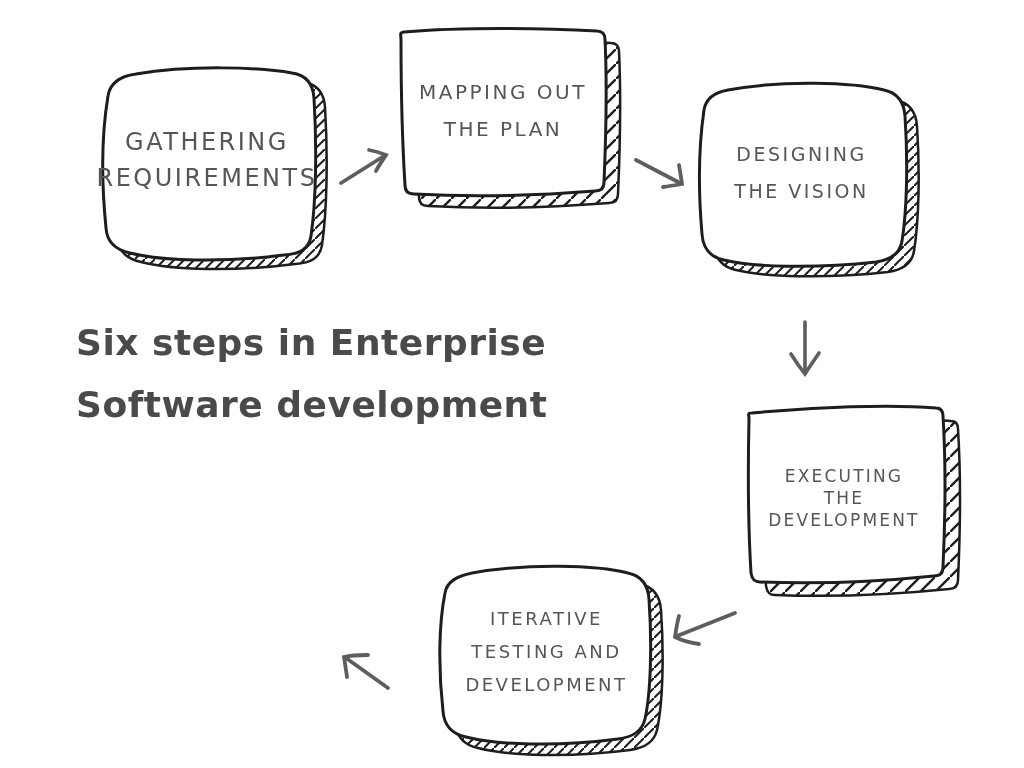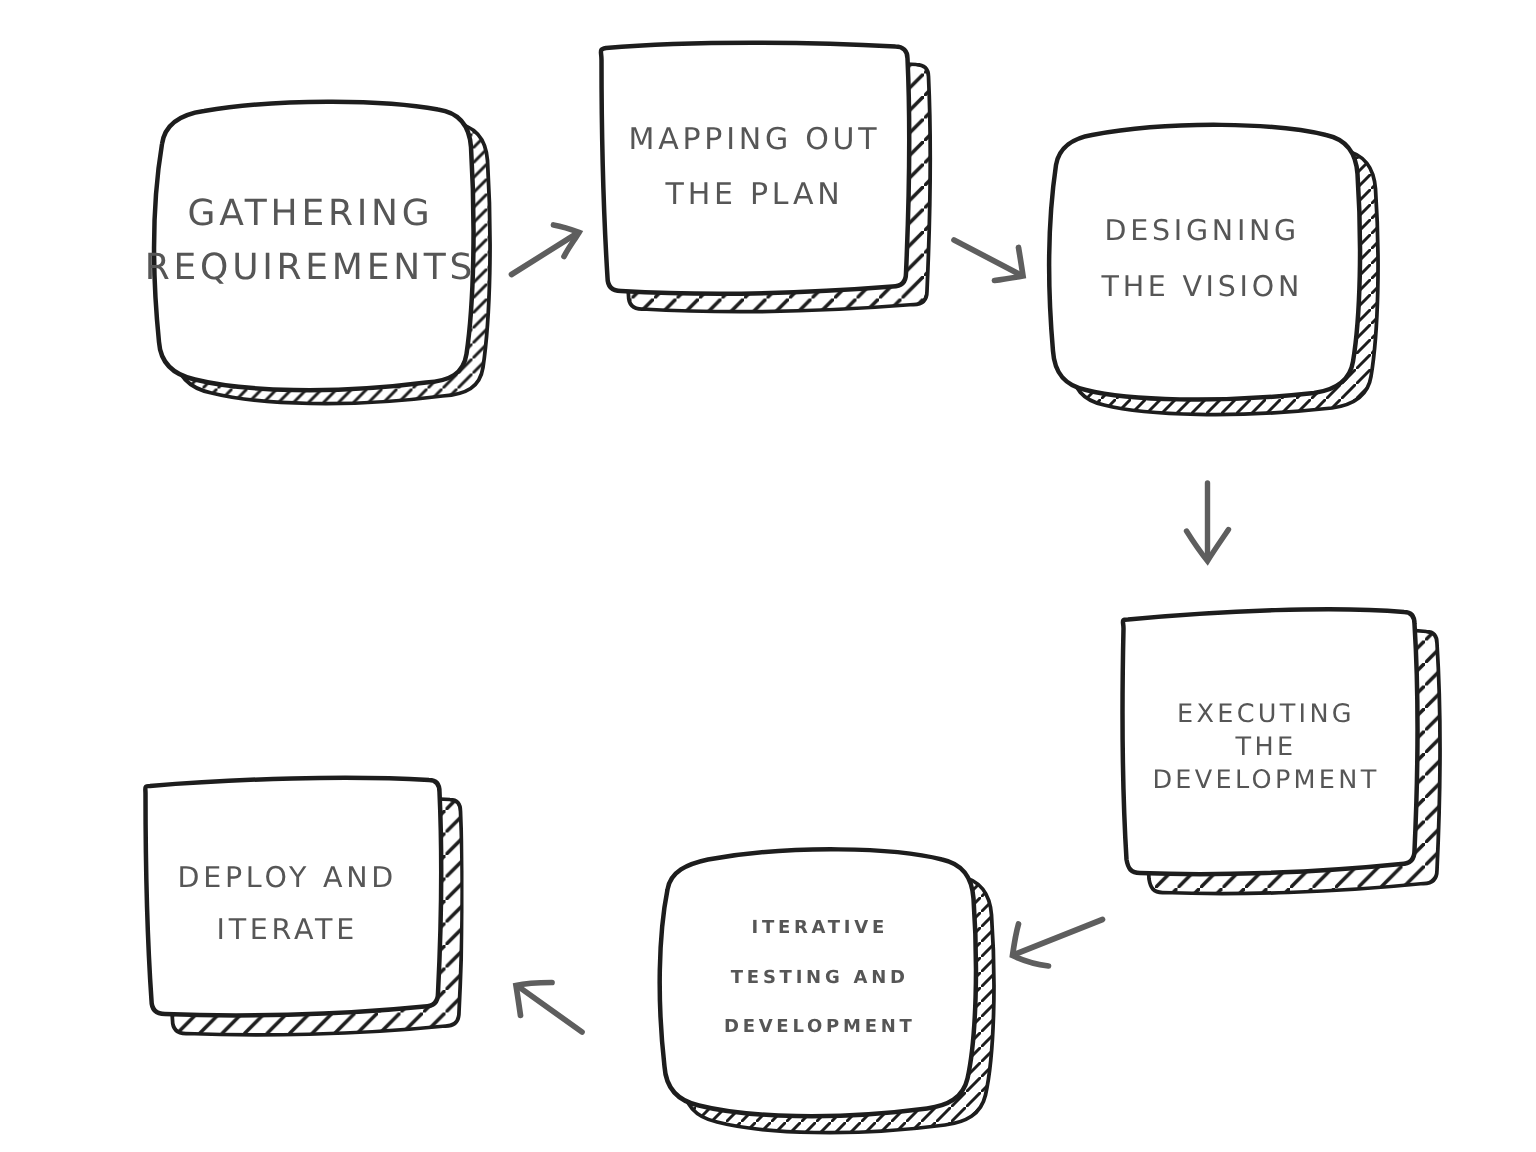--- a/index.html
+++ b/index.html
@@ -14,21 +14,21 @@
   .box-label{
     position:absolute;left:2px;top:2px;right:16px;bottom:14px;
     display:flex;align-items:center;justify-content:center;
     text-align:center;white-space:pre-line;
     color:#565656;font-size:19px;letter-spacing:2.5px;line-height:36px;
   }
   .b1 .box-label{font-size:24px;line-height:36px;}
   .b2 .box-label{font-size:20px;line-height:37px;}
   .b3 .box-label{font-size:19px;line-height:37px;}
   .b4 .box-label{font-size:17px;line-height:22px;letter-spacing:2.2px;}
-  .b5 .box-label{font-size:12px;line-height:33px;font-weight:bold;}
+  .b5 .box-label{font-size:18px;line-height:33px;}
   .b6 .box-label{font-size:19px;line-height:35px;}
   
   .main-title{
     position:absolute;left:76px;top:312px;
     color:#4a4a4a;font-size:36px;font-weight:bold;
     line-height:62px;white-space:pre-line;letter-spacing:0.5px;
   }
   .arrow{position:absolute;}
   .arrow svg{display:block;overflow:visible;}
 </style>
@@ -102,34 +102,23 @@
         </pattern>
       </defs>
       <path transform="translate(12,11)" fill="url(#h5)" stroke="#1d1d1d" stroke-width="2.5" d="M 40,16 C 95,6 165,8 196,16 C 210,19 216,28 217,42 C 220,85 219,135 213,162 C 210,175 200,180 186,182 C 125,190 65,188 34,180 C 20,177 12,169 11,154 C 6,110 7,66 13,36 C 15,24 26,19 40,16 Z"></path>
       <path fill="#ffffff" stroke="#1d1d1d" stroke-width="3" d="M 40,16 C 95,6 165,8 196,16 C 210,19 216,28 217,42 C 220,85 219,135 213,162 C 210,175 200,180 186,182 C 125,190 65,188 34,180 C 20,177 12,169 11,154 C 6,110 7,66 13,36 C 15,24 26,19 40,16 Z"></path>
     </svg>
     <div class="box-label">ITERATIVE
 TESTING AND
 DEVELOPMENT</div>
   </div>
 
-  <div class="step-box b6" style="left:88px;top:512px;">
-    <svg width="221" height="193" viewBox="0 0 221 193">
-      <defs>
-        <pattern id="h6" patternUnits="userSpaceOnUse" width="15" height="15">
-          <path d="M-3,18 L18,-3" stroke="#1d1d1d" stroke-width="2.4" fill="none"></path>
-        </pattern>
-      </defs>
-      <path transform="translate(14,13)" fill="url(#h6)" stroke="#1d1d1d" stroke-width="2.5" d="M 12,12 C 70,7 145,5 198,8 C 203,8 205,11 205,16 C 207,60 206,110 204,150 C 204,156 201,159 195,159 C 135,165 70,166 22,164 C 16,164 13,161 13,155 C 10,112 9,58 9,17 C 9,13 8,12 12,12 Z"></path>
-      <path fill="#ffffff" stroke="#1d1d1d" stroke-width="3" d="M 12,12 C 70,7 145,5 198,8 C 203,8 205,11 205,16 C 207,60 206,110 204,150 C 204,156 201,159 195,159 C 135,165 70,166 22,164 C 16,164 13,161 13,155 C 10,112 9,58 9,17 C 9,13 8,12 12,12 Z"></path>
-    </svg>
-    <div class="box-label">DEPLOY AND
-ITERATE</div>
-  </div>
 
+  <div class="main-title">Six steps in Enterprise
+Software development</div>
 
   <div class="arrow" style="left:333px;top:144px;">
     <svg width="60" height="44" viewBox="0 0 60 44">
       <g stroke="#5e5e5e" stroke-width="3.8" fill="none" stroke-linecap="round">
         <path d="M8,39 L51,12"></path>
         <path d="M36,6 C42,7 48,9 53,11 C50,16 46,21 43,27"></path>
       </g>
     </svg>
   </div>
 

